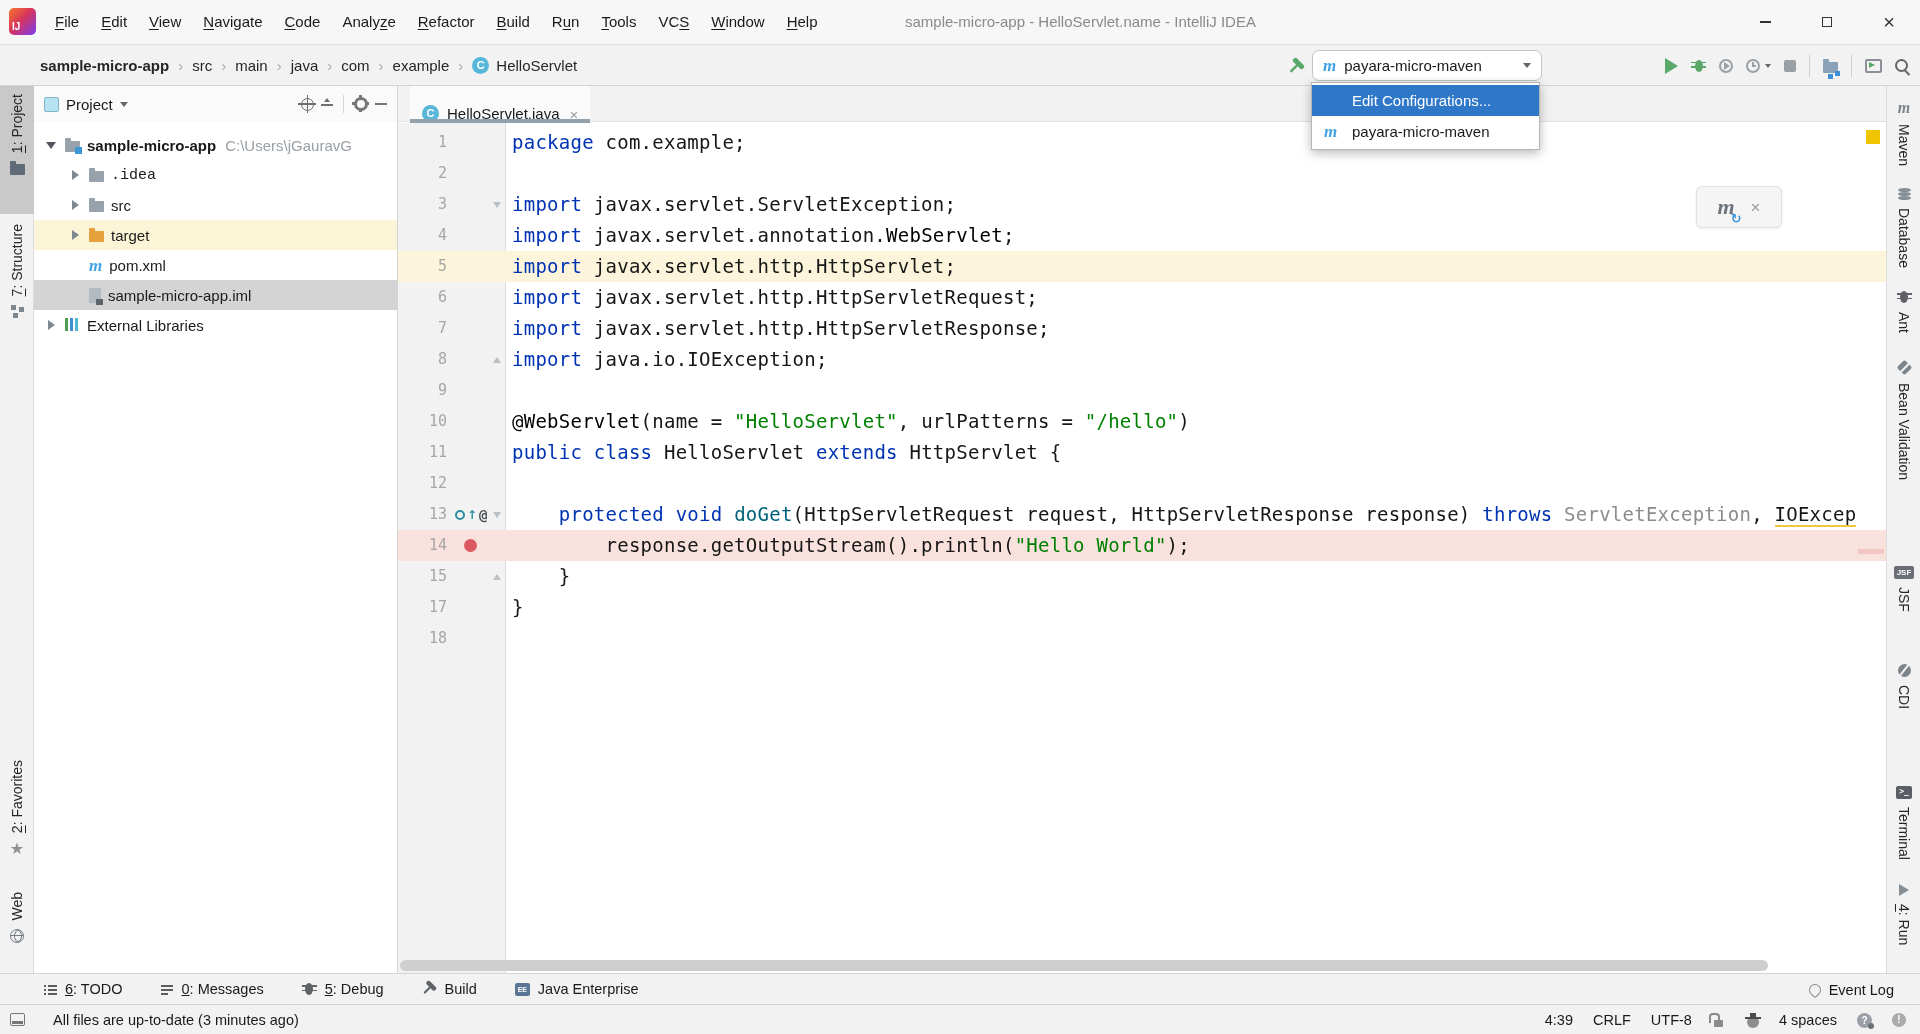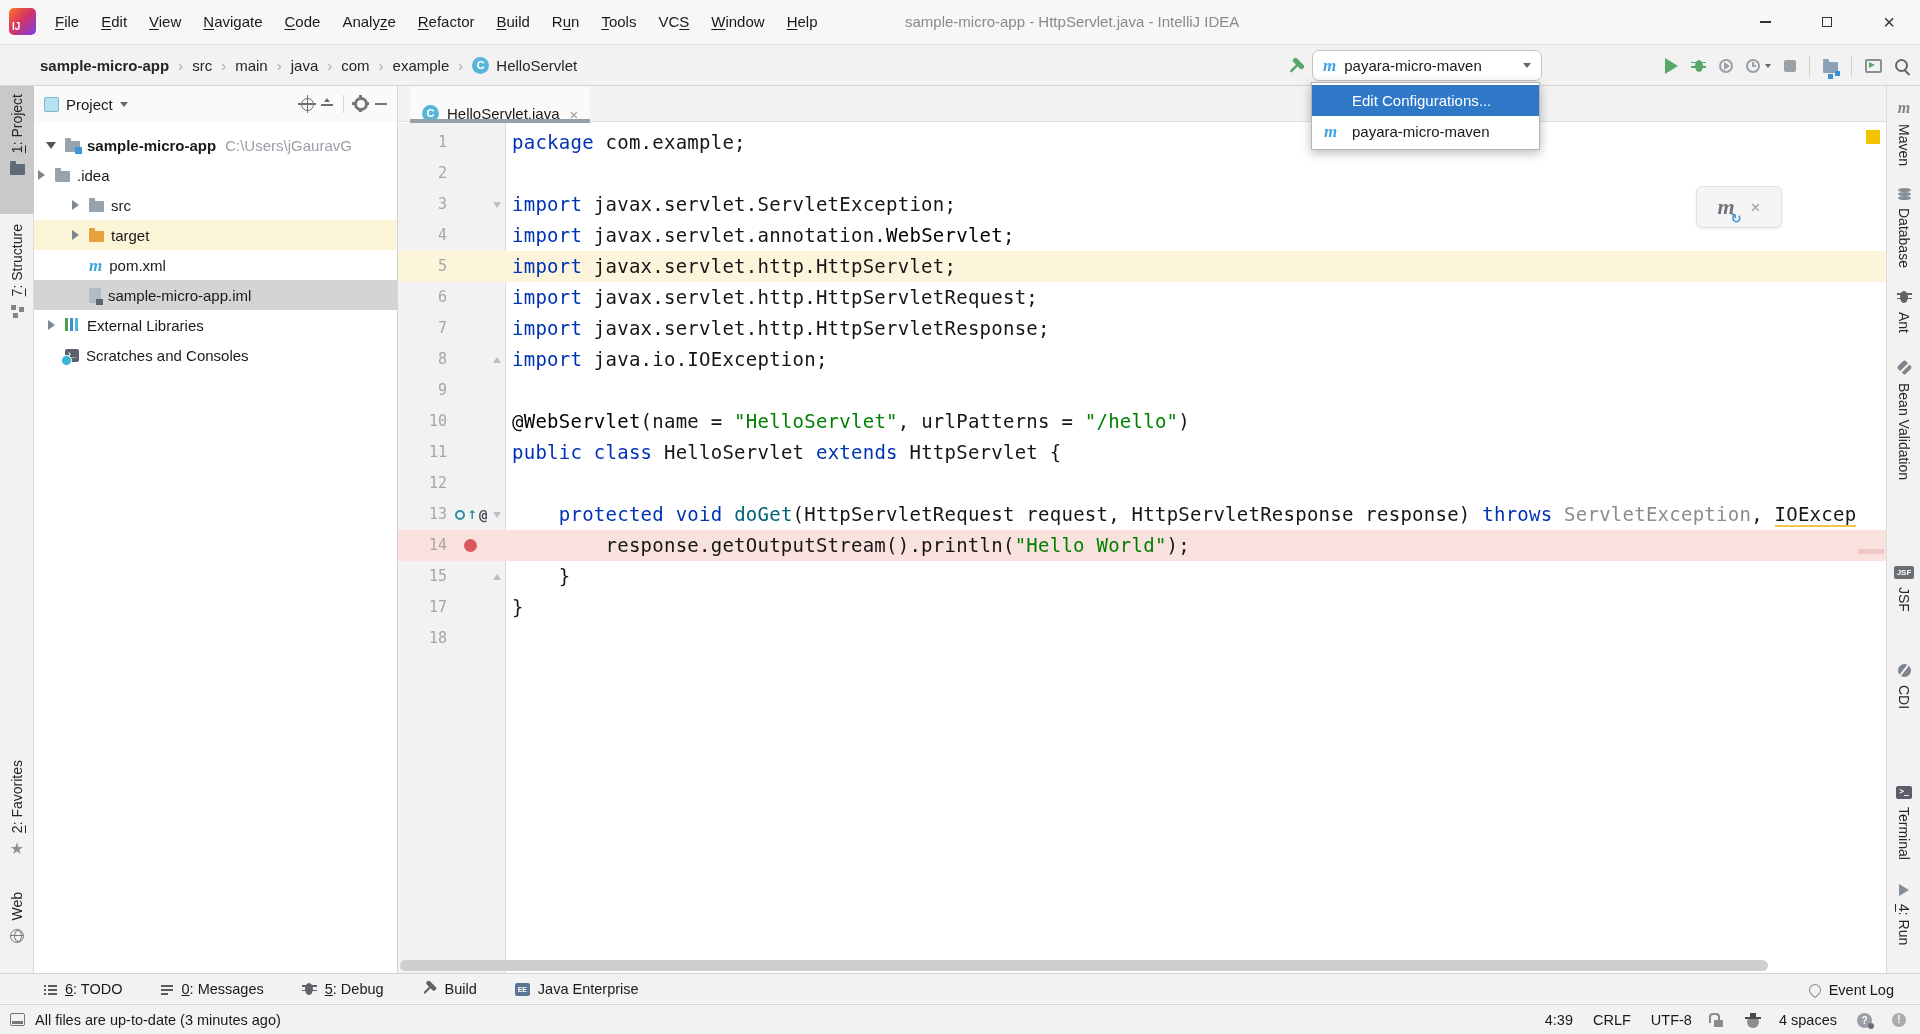--- a/index.html
+++ b/index.html
@@ -177,21 +177,21 @@
   .i-msgs{width:13px;height:11px;}
   .i-msgs::before{content:"";position:absolute;left:0;top:1px;width:12px;height:2px;background:#5c5c5c;box-shadow:0 4px 0 #5c5c5c;}
   .i-msgs::after{content:"";position:absolute;left:0;top:9px;width:7px;height:2px;background:#5c5c5c;}
   .i-javaee{width:15px;height:13px;background:#5a7694;border-radius:2px;}
   .i-javaee::before{content:"EE";display:block;text-align:center;color:#fff;font:bold 7px/13px "Liberation Sans",sans-serif;}
   #event-log{position:absolute;right:26px;top:0;height:31px;display:flex;align-items:center;gap:8px;}
   .i-bell{width:12px;height:12px;border:1.5px solid #8a8a8a;border-radius:50% 50% 50% 2px;transform:rotate(-45deg);}
   #statusbar{position:absolute;left:0;right:0;top:1004px;height:30px;background:#f2f2f2;border-top:1px solid #d4d4d4;font-size:14.5px;display:flex;align-items:center;}
   .i-twtoggle{width:15px;height:13px;border:1.5px solid #777;border-radius:2px;}
   .i-twtoggle::before{content:"";position:absolute;left:1px;right:1px;bottom:1px;height:3px;background:#777;}
-  #status-msg{margin-left:10px;}
+  #status-msg{margin-left:28px;}
   #status-left-icon{margin-left:10px;}
   #status-right{position:absolute;right:14px;top:0;height:30px;display:flex;align-items:center;gap:20px;}
   .i-lock{width:9px;height:7px;background:#8a8a8a;border-radius:1px;margin:7px 4px 0 2px;}
   .i-lock::before{content:"";position:absolute;left:-5px;top:-7px;width:7px;height:8px;border:2px solid #8a8a8a;border-bottom:none;border-radius:4px 4px 0 0;}
   .i-hector{width:12px;height:12px;border-radius:50%;background:#8d8d8d;margin-top:3px;}
   .i-hector::before{content:"";position:absolute;left:-2px;top:1px;width:16px;height:2px;background:#4a4a4a;}
   .i-hector::after{content:"";position:absolute;left:3px;top:-3px;width:6px;height:4px;background:#4a4a4a;}
   .i-helpq{width:15px;height:15px;border-radius:50%;background:#9aa0a6;}
   .i-helpq::before{content:"?";display:block;text-align:center;color:#fff;font:bold 10px/15px "Liberation Sans",sans-serif;}
   .i-helpq::after{content:"";position:absolute;right:-2px;bottom:-1px;width:6px;height:6px;border-radius:50%;background:#6a7076;}
@@ -211,21 +211,21 @@
       <div class="menu-item"><u>C</u>ode</div>
       <div class="menu-item">Analy<u>z</u>e</div>
       <div class="menu-item"><u>R</u>efactor</div>
       <div class="menu-item"><u>B</u>uild</div>
       <div class="menu-item">R<u>u</u>n</div>
       <div class="menu-item"><u>T</u>ools</div>
       <div class="menu-item">VC<u>S</u></div>
       <div class="menu-item"><u>W</u>indow</div>
       <div class="menu-item"><u>H</u>elp</div>
     </div>
-  <div id="win-title">sample-micro-app - HttpServlet.java - IntelliJ IDEA</div>
+  <div id="win-title">sample-micro-app - HelloServlet.name - IntelliJ IDEA</div>
   <div id="win-controls">
     <div class="win-btn">
         <span class="icon i-winmin"></span>
       </div>
     <div class="win-btn">
         <span class="icon i-winrestore"></span>
       </div>
     <div class="win-btn">
         <span class="i-winclose">×</span>
       </div>
@@ -315,21 +315,21 @@
   </div>
   <div id="project-tree">
       <div class="tree-row" style="padding-left: 10px;">
         <span class="tree-arrow">
           <span class="tri-d-sm"></span>
         </span>
         <span class="icon i-folder project"></span>
         <span class="tree-label bold">sample-micro-app</span>
         <span class="tree-suffix">C:\Users\jGauravG</span>
       </div>
-      <div class="tree-row" style="">
+      <div class="tree-row" style="padding-left: 34px; font-family: Liberation Mono, monospace;">
         <span class="tree-arrow">
           <span class="tri-r-sm"></span>
         </span>
         <span class="icon i-folder"></span>
         <span class="tree-label">.idea</span>
       </div>
       <div class="tree-row" style="padding-left: 34px;">
         <span class="tree-arrow">
           <span class="tri-r-sm"></span>
         </span>
@@ -352,25 +352,20 @@
         <span class="tree-arrow"></span>
         <span class="icon i-module"></span>
         <span class="tree-label">sample-micro-app.iml</span>
       </div>
       <div class="tree-row" style="padding-left: 10px;">
         <span class="tree-arrow">
           <span class="tri-r-sm"></span>
         </span>
         <span class="icon i-libs"></span>
         <span class="tree-label">External Libraries</span>
-      </div>
-      <div class="tree-row" style="padding-left: 10px;">
-        <span class="tree-arrow"></span>
-        <span class="icon i-scratch"></span>
-        <span class="tree-label">Scratches and Consoles</span>
       </div>
     </div>
 </div>
 
 <div id="tabbar">
   <div id="editor-tab">
     <span class="icon i-class"></span>
     <span>HelloServlet.java</span>
     <span id="tab-close">×</span>
   </div>

